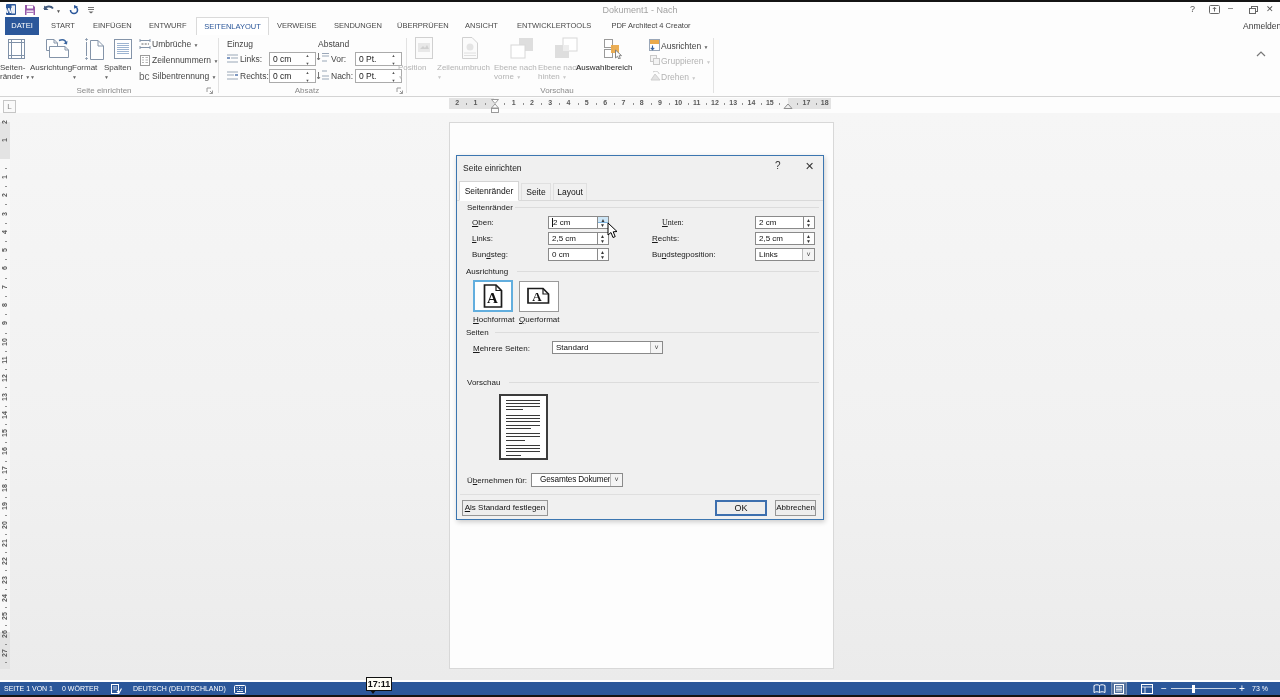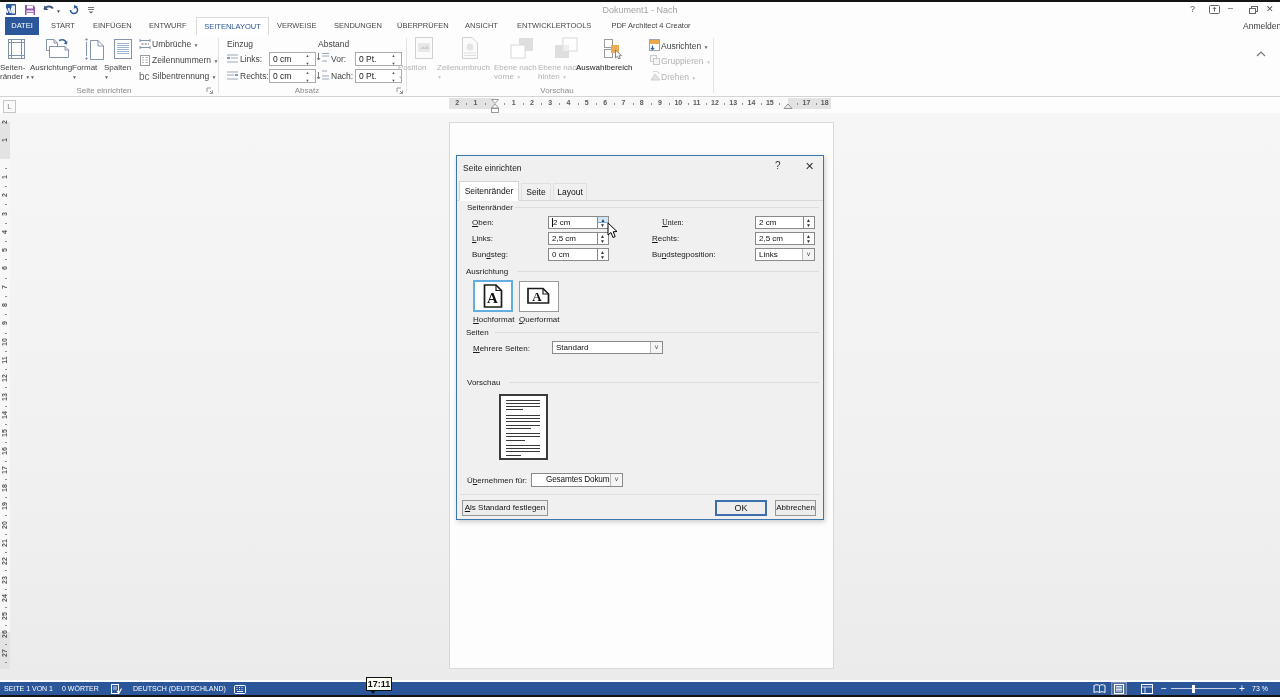--- a/index.html
+++ b/index.html
@@ -445,21 +445,21 @@
 <div style="position:absolute;left:5px;top:37.0px;width:34px;height:1px;background:#3a3a3a;"></div>
 <div style="position:absolute;left:5px;top:40.3px;width:34px;height:1px;background:#3a3a3a;"></div>
 <div style="position:absolute;left:5px;top:43.6px;width:19px;height:1px;background:#3a3a3a;"></div>
 <div style="position:absolute;left:5px;top:48.8px;width:34px;height:1px;background:#3a3a3a;"></div>
 <div style="position:absolute;left:5px;top:52.1px;width:34px;height:1px;background:#3a3a3a;"></div>
 <div style="position:absolute;left:5px;top:55.4px;width:34px;height:1px;background:#3a3a3a;"></div>
 <div style="position:absolute;left:5px;top:58.7px;width:15px;height:1px;background:#3a3a3a;"></div>
     </div>
 
   <div class="lbl" style="left:10px;top:320px;">Ü<u>b</u>ernehmen für:</div>
-  <div class="combo" style="left:74px;top:317px;width:92px;height:14px;line-height:12px;font-size:8.2px;letter-spacing:-0.15px;padding-left:14px;">Gesamtes Dokument<span class="cbtn"></span></div>
+  <div class="combo" style="left:74px;top:317px;width:92px;height:14px;line-height:12px;font-size:8.2px;letter-spacing:-0.15px;padding-left:8px;">Gesamtes Dokument<span class="cbtn"></span></div>
 
   <div class="gline" style="left:3px;top:338px;width:360px;background:#dfdfdf;"></div>
   <div style="position:absolute;left:5px;top:344px;width:86px;height:16px;background:#ededed;border:1px solid #969696;font-size:8px;color:#111;text-align:center;line-height:14px;white-space:nowrap;"><u>A</u>ls Standard festlegen</div>
   <div style="position:absolute;left:258px;top:344px;width:52px;height:16px;background:#ededed;border:2px solid #3d6fae;font-size:9px;color:#111;text-align:center;line-height:12px;">OK</div>
   <div style="position:absolute;left:318px;top:344px;width:41px;height:16px;background:#ededed;border:1px solid #969696;font-size:8px;color:#111;text-align:center;line-height:14px;">Abbrechen</div>
 
   <svg style="position:absolute;left:150px;top:66px;z-index:5;" width="12" height="17" viewBox="0 0 12 17">
     <path d="M1 1 L1 13 L4 10.5 L6 15.5 L8.2 14.6 L6.2 9.8 L10 9.5 Z" fill="#fff" stroke="#000" stroke-width="1"></path>
   </svg>
 </div>

